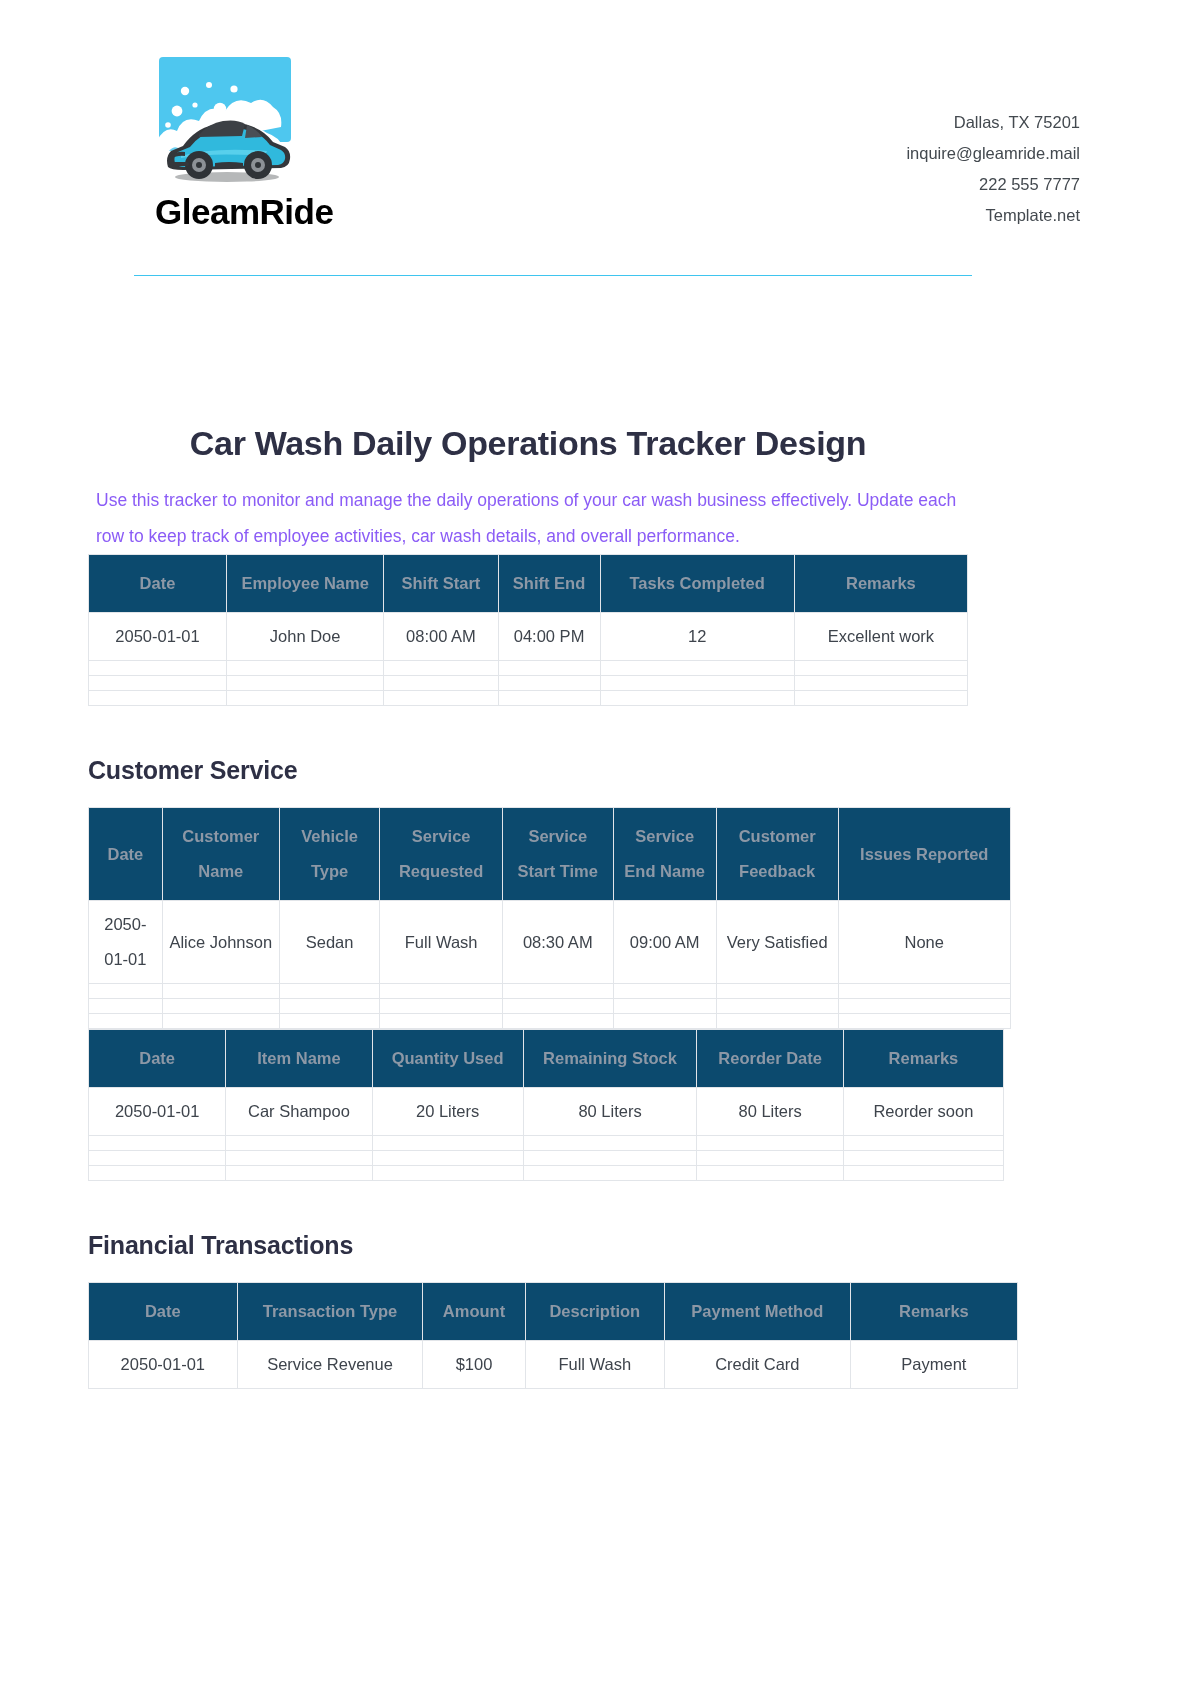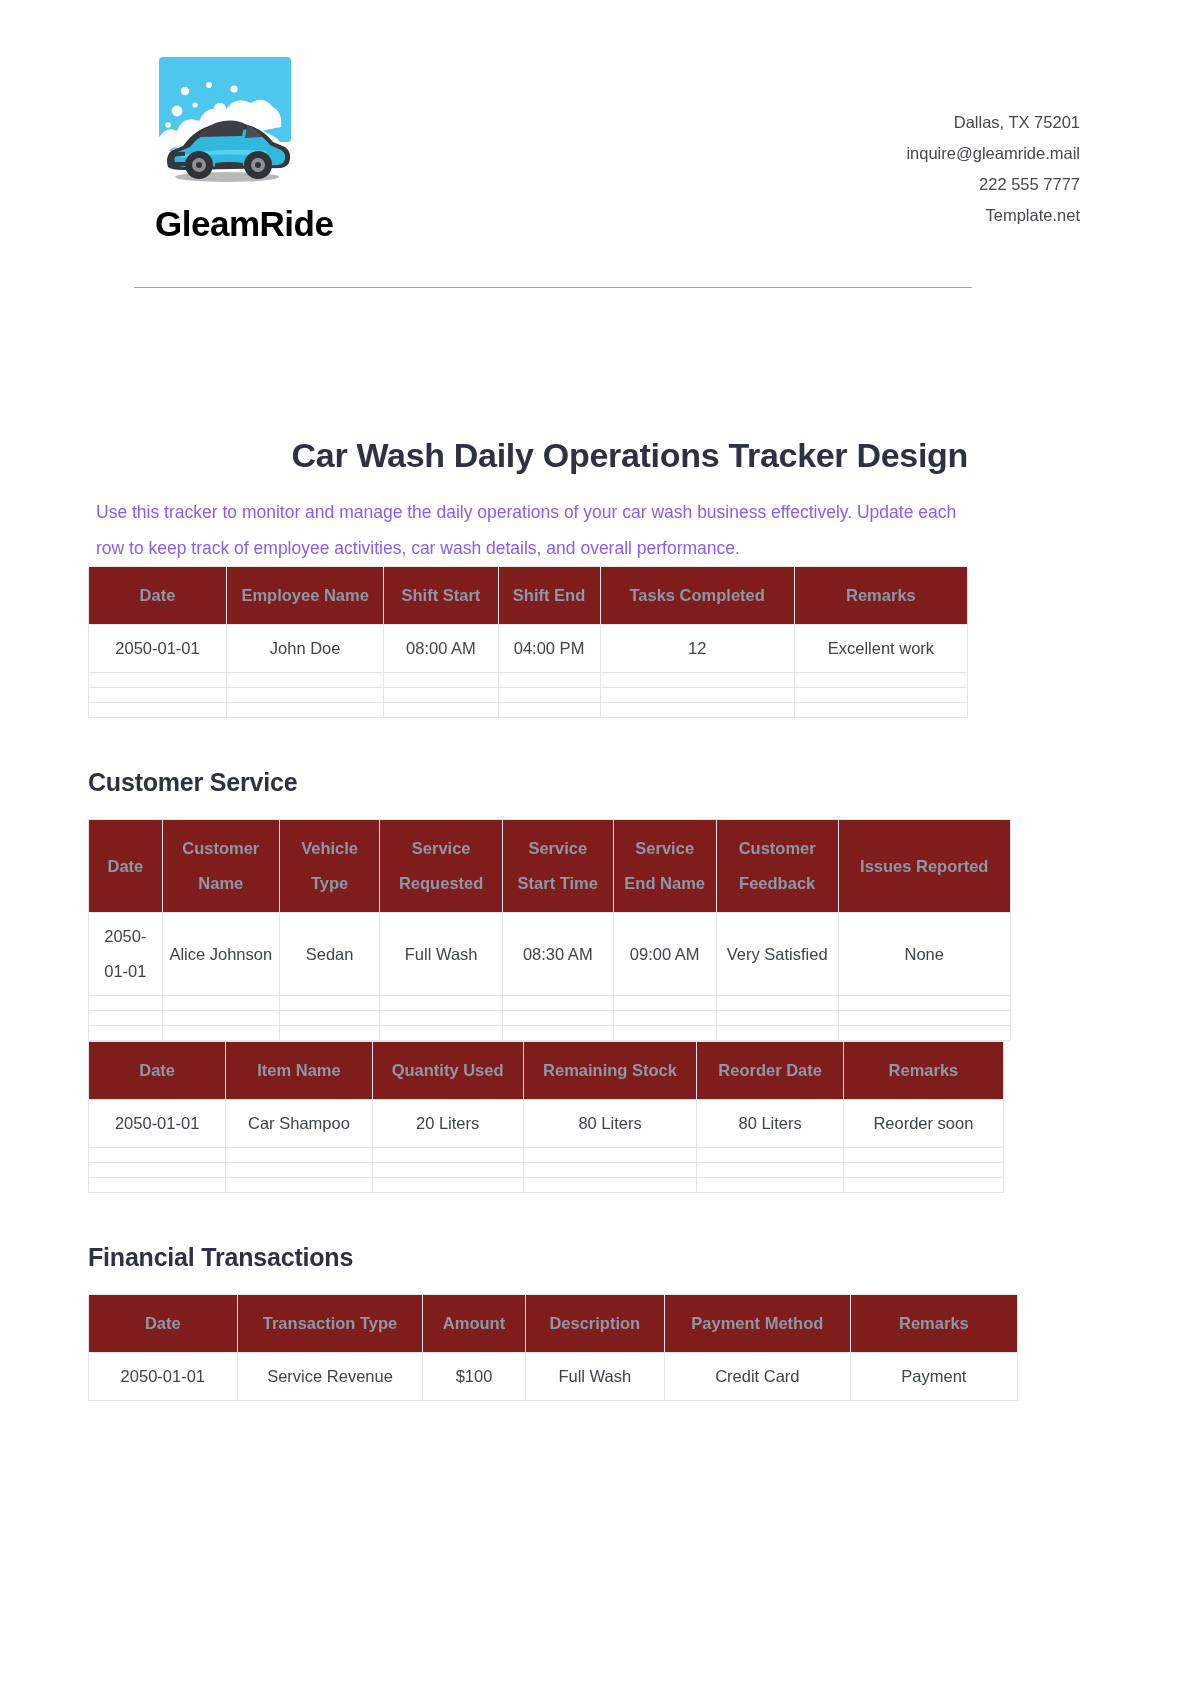--- a/index.html
+++ b/index.html
@@ -34,21 +34,21 @@
     width: 138px;
     height: 135px;
     position: relative;
   }
   .logo-svg { display: block; }
   .brand-name {
     font-size: 35px;
     font-weight: 700;
     letter-spacing: -0.5px;
     color: #000000;
-    margin-top: 14px;
+    margin-top: 2px;
     font-family: "Liberation Sans", sans-serif;
   }
   .contact {
     text-align: right;
     font-size: 16.5px;
     line-height: 31px;
     color: #43494f;
     padding-top: 52px;
   }
   .contact div { white-space: nowrap; }
@@ -61,21 +61,21 @@
 
   
   .content {
     padding: 0 232px 0 88px;
   }
   .doc-title {
     margin: 147px 0 0 0;
     font-size: 34px;
     line-height: 40px;
     font-weight: 700;
-    text-align: right;
+    text-align: center;
     color: #2e3045;
     letter-spacing: -0.3px;
   }
   .doc-intro {
     margin: 20px 0 0 8px;
     font-size: 17.5px;
     line-height: 35.5px;
     color: #8b5cf6;
     text-align: left;
   }
@@ -98,21 +98,21 @@
   table.t-cust { width: 923px; }
   table.t-inv  { width: 916px; }
   table.t-fin  { width: 930px; }
 
   th, td {
     border: 1px solid #e2e5e9;
     text-align: center;
     vertical-align: middle;
   }
   th {
-    background: #7f1d1d;
+    background: #0c4a6e;
     color: #8d98a6;
     font-size: 16.5px;
     font-weight: 700;
     line-height: 35px;
     padding: 11px 6px;
   }
   td {
     background: #ffffff;
     color: #3e444c;
     font-size: 16.5px;

